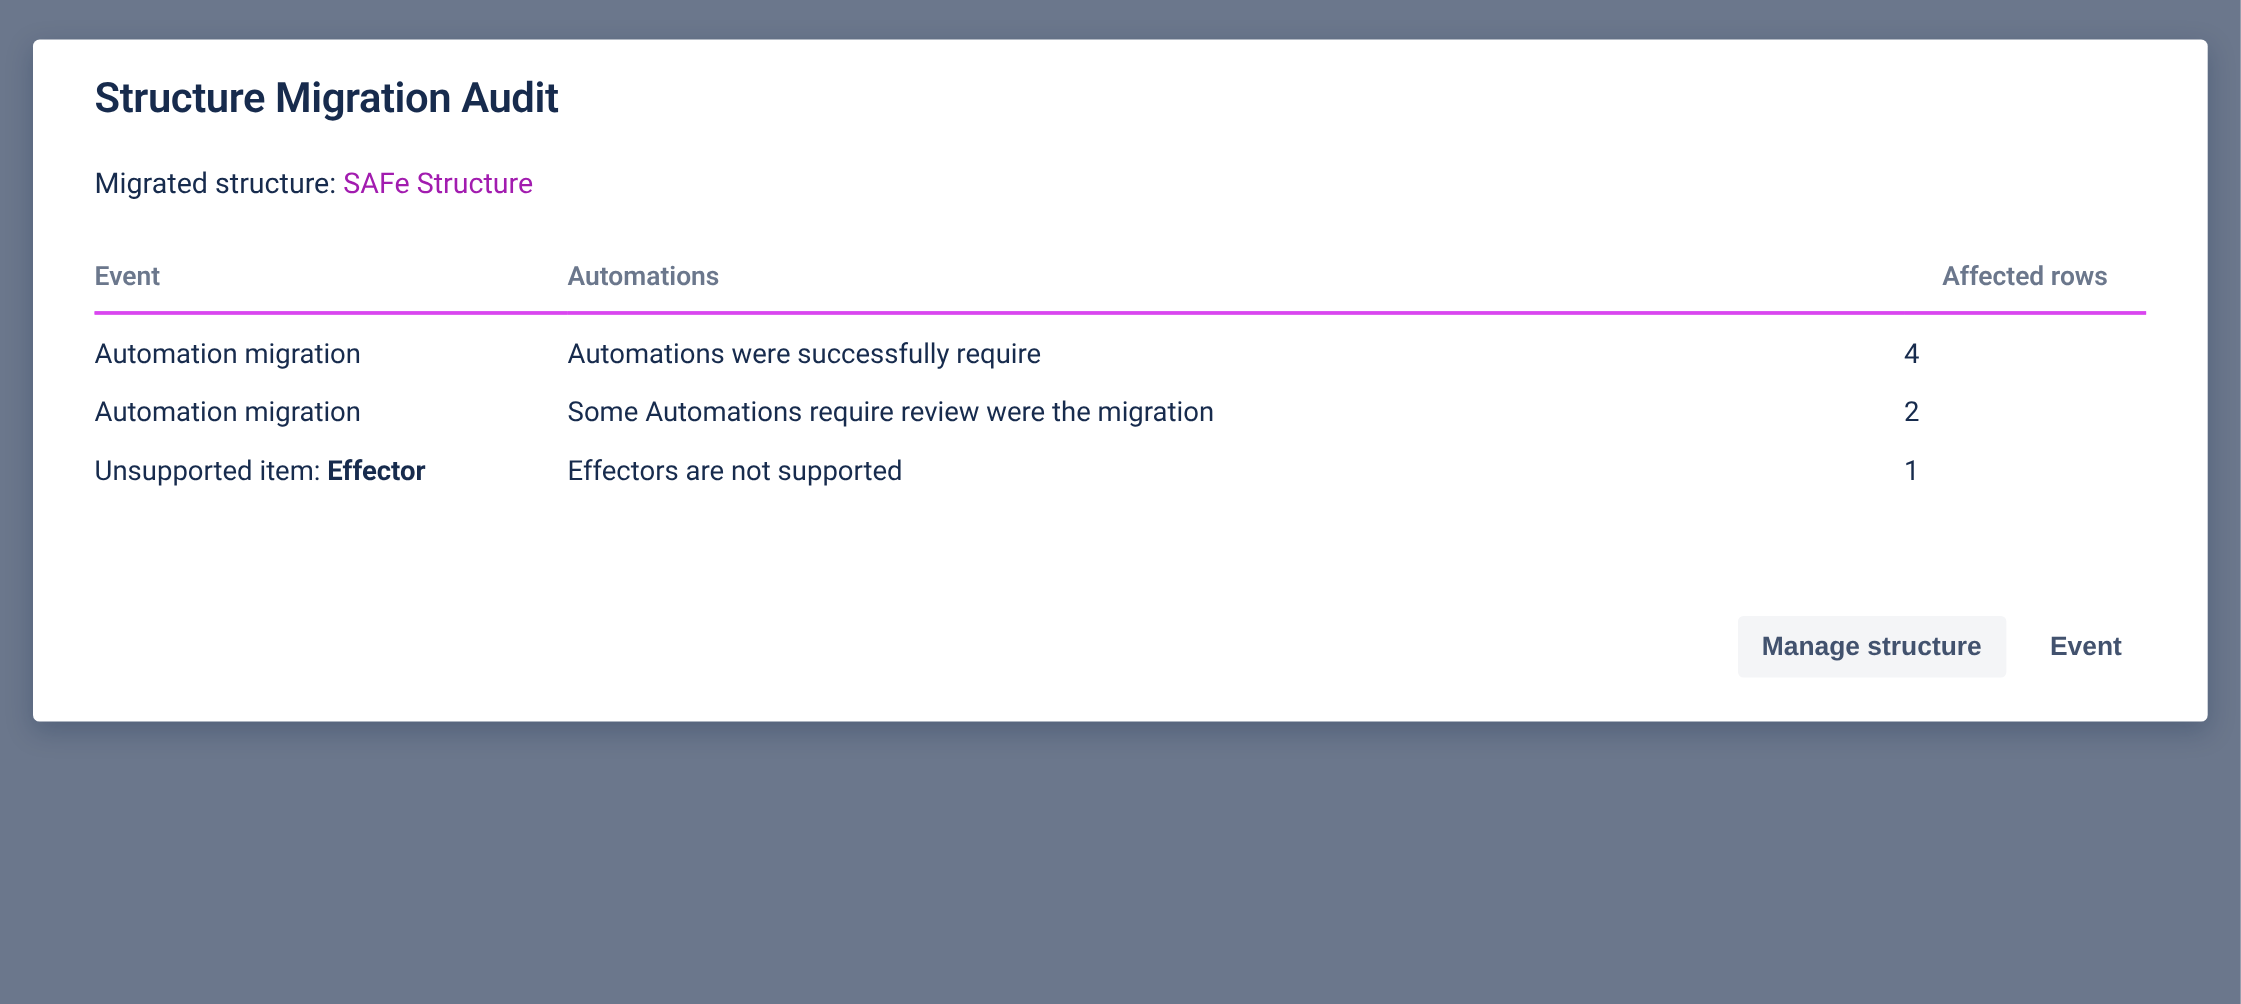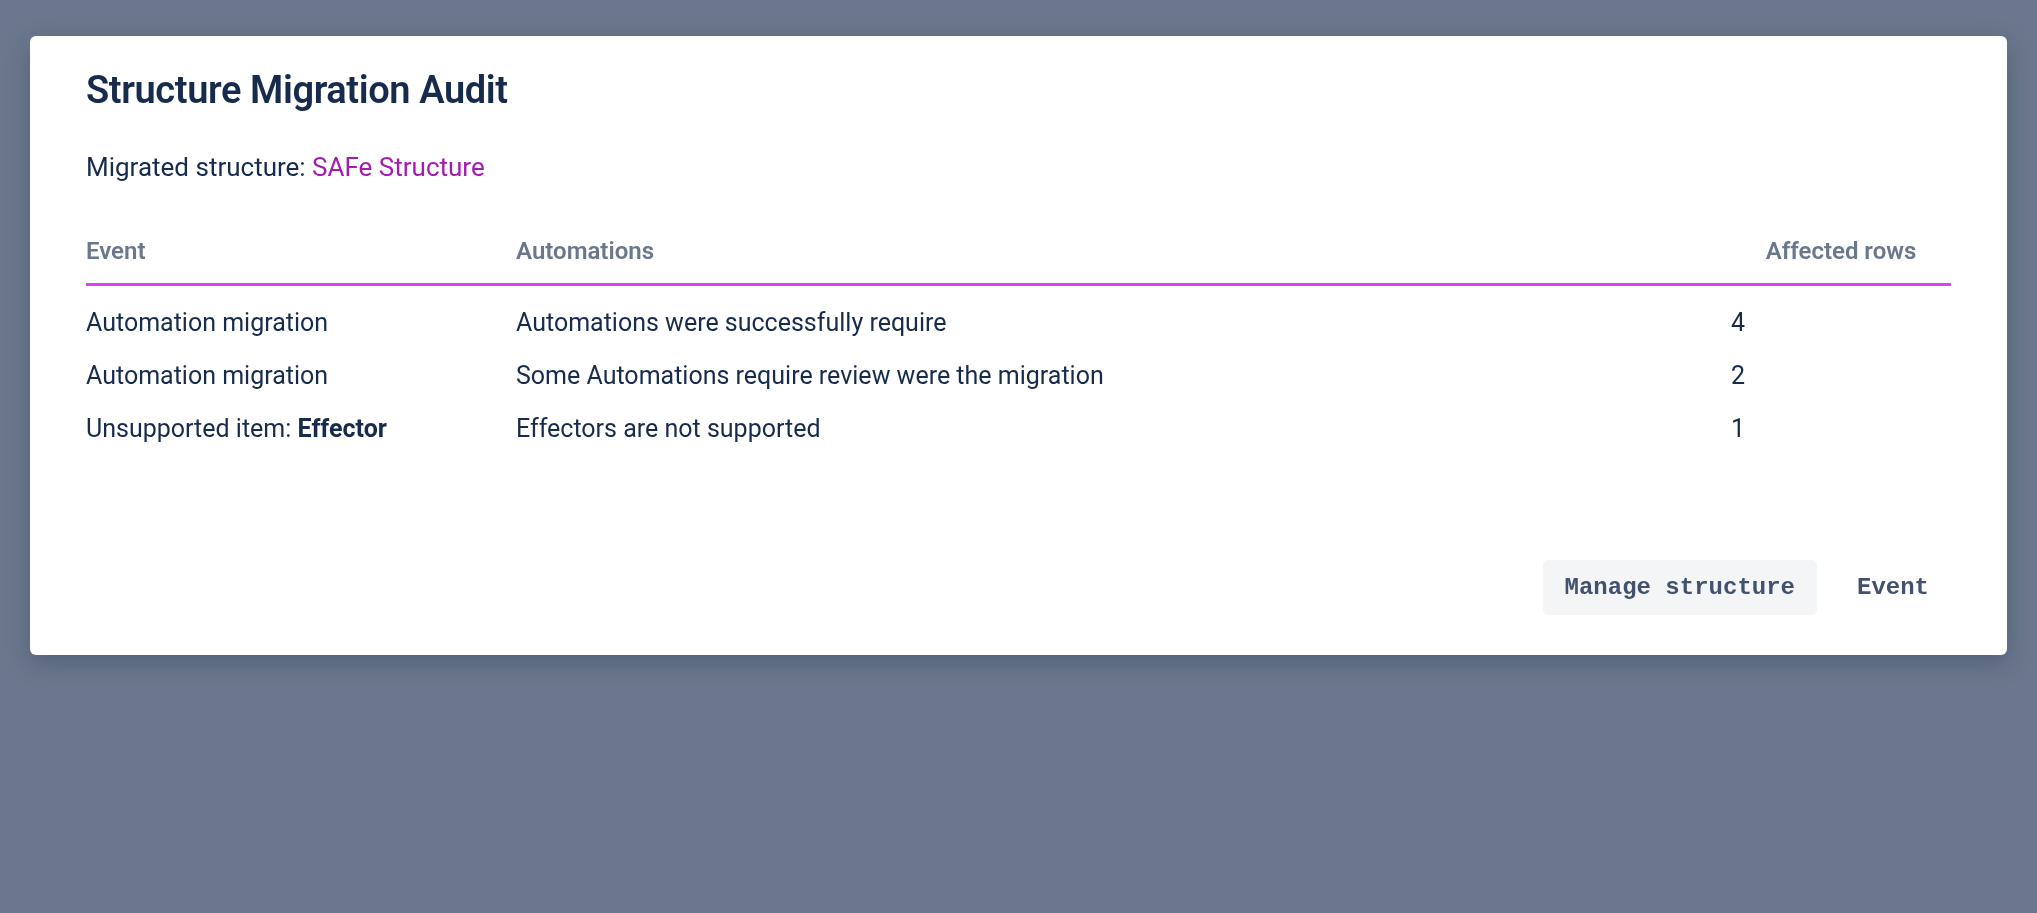--- a/index.html
+++ b/index.html
@@ -80,21 +80,21 @@
       gap: 18px;
       margin-top: 105px;
     }
     .btn {
       font-size: 24px;
       font-weight: 600;
       padding: 14px 22px;
       border: none;
       border-radius: 5px;
       cursor: pointer;
-      font-family: Liberation Mono, monospace;
+      font-family: Liberation Sans, sans-serif;
     }
     .btn-secondary {
       background: #F4F5F7;
       color: #42526E;
     }
     .btn-subtle {
       background: transparent;
       color: #42526E;
     }
   </style>

